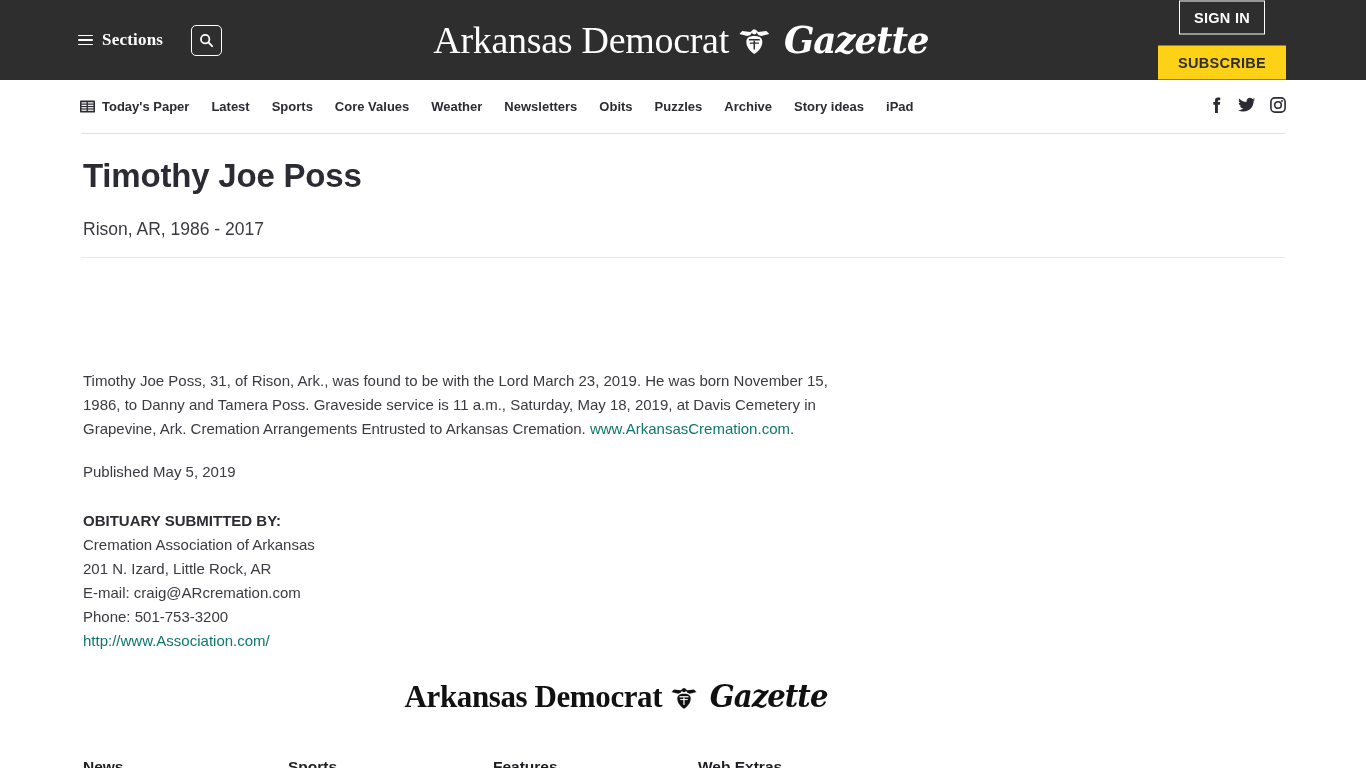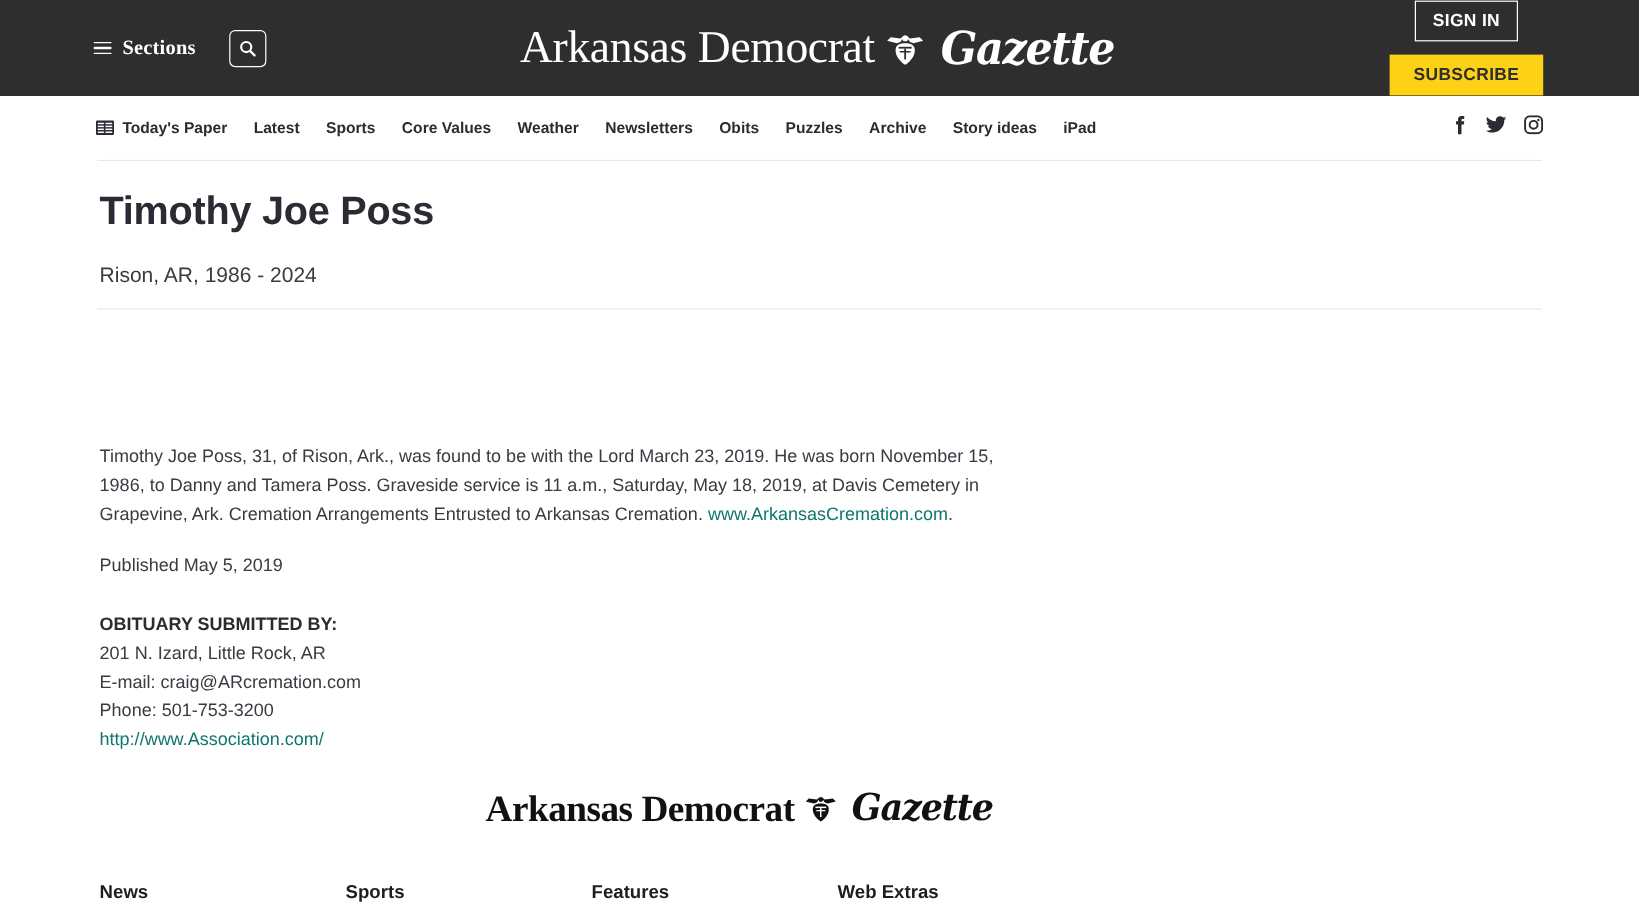--- a/index.html
+++ b/index.html
@@ -382,34 +382,35 @@
       </svg>
     </span>
   </div>
 </div>
 
 <div class="nav-rule"></div>
 
 <div class="article">
 
   <h1 class="obit-title">Timothy Joe Poss</h1>
-  <div class="obit-subtitle">Rison, AR, 1986 - 2024</div>
+  <div class="obit-subtitle">Rison, AR, 1986 - 2017</div>
   <div class="sub-rule"></div>
 
   <div class="ad-gap"></div>
 
   <p class="body-text">
     <span>Timothy Joe Poss, 31, of Rison, Ark., was found to be with the Lord March 23, 2019. He was born November 15, 1986, to Danny and Tamera Poss. Graveside service is 11 a.m., Saturday, May 18, 2019, at Davis Cemetery in Grapevine, Ark. Cremation Arrangements Entrusted to Arkansas Cremation. </span><a class="link">www.ArkansasCremation.com</a><span>.</span>
   </p>
 
   <div class="published">Published May 5, 2019</div>
 
   <div class="submitted-head">OBITUARY SUBMITTED BY:</div>
 
   <div class="submitted-lines">
+    <div>Cremation Association of Arkansas</div>
     <div>201 N. Izard, Little Rock, AR</div>
     <div>E-mail: craig@ARcremation.com</div>
     <div>Phone: 501-753-3200</div>
     <div><a class="link">http://www.Association.com/</a></div>
   </div>
 </div>
 
 <div class="footer-logo">
   <span class="fl-roman">Arkansas Democrat</span>
   <svg width="30" height="26" viewBox="0 0 36 30">

